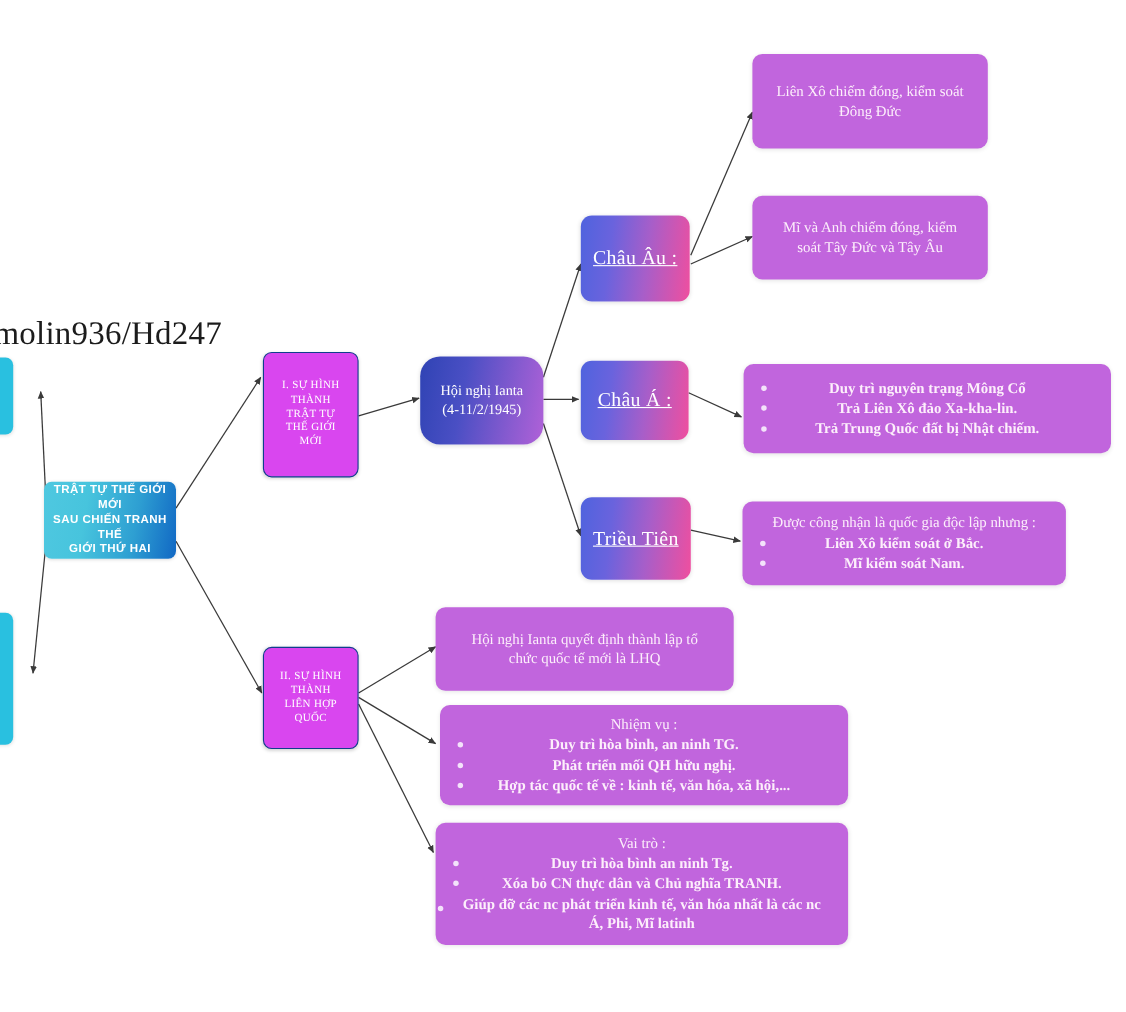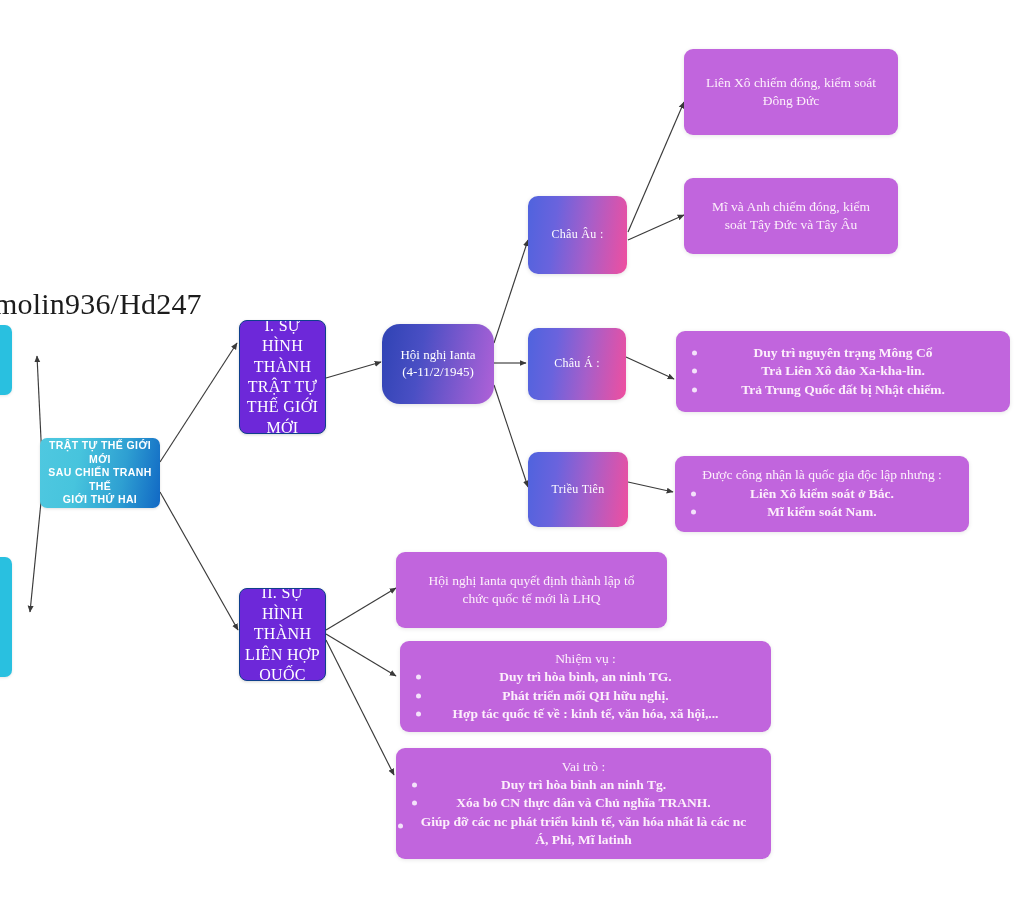--- a/index.html
+++ b/index.html
@@ -60,38 +60,39 @@
     font-weight:bold;
     font-size:10.5px;
     letter-spacing:0.4px;
     border-radius:7px;
     padding:5px 5px;
     box-shadow:0 1px 3px rgba(0,0,0,.10);
   }
 
   
   .n-blue{
-    background:#6d28d9;
+    background:#d946ef;
     border:1px solid #0f3f8c;
     font-family:"Liberation Serif",serif;
-    font-size:16px;
+    font-size:10px;
     letter-spacing:.3px;
     padding:6px 5px;
     border-radius:8px;
     box-shadow:0 1px 3px rgba(0,0,0,.16);
   }
 
   
   .n-grad{
     background:linear-gradient(97deg,#4f63de 0%,#6a63dd 28%,#a75ec9 60%,#ef4f9f 100%);
     font-family:"Liberation Serif",serif;
-    font-size:12px;
+    font-size:18px;
     letter-spacing:.3px;
     border-radius:10px;
     box-shadow:0 1px 4px rgba(0,0,0,.12);
+    text-decoration:underline;
   }
   
   .n-ianta{
     background:linear-gradient(100deg,#2f43b4 0%,#4a4fc4 35%,#8a5bd0 75%,#b061d8 100%);
     font-family:"Liberation Serif",serif;
     font-size:13px;
     border-radius:18px;
     box-shadow:0 1px 4px rgba(0,0,0,.13);
   }
 

